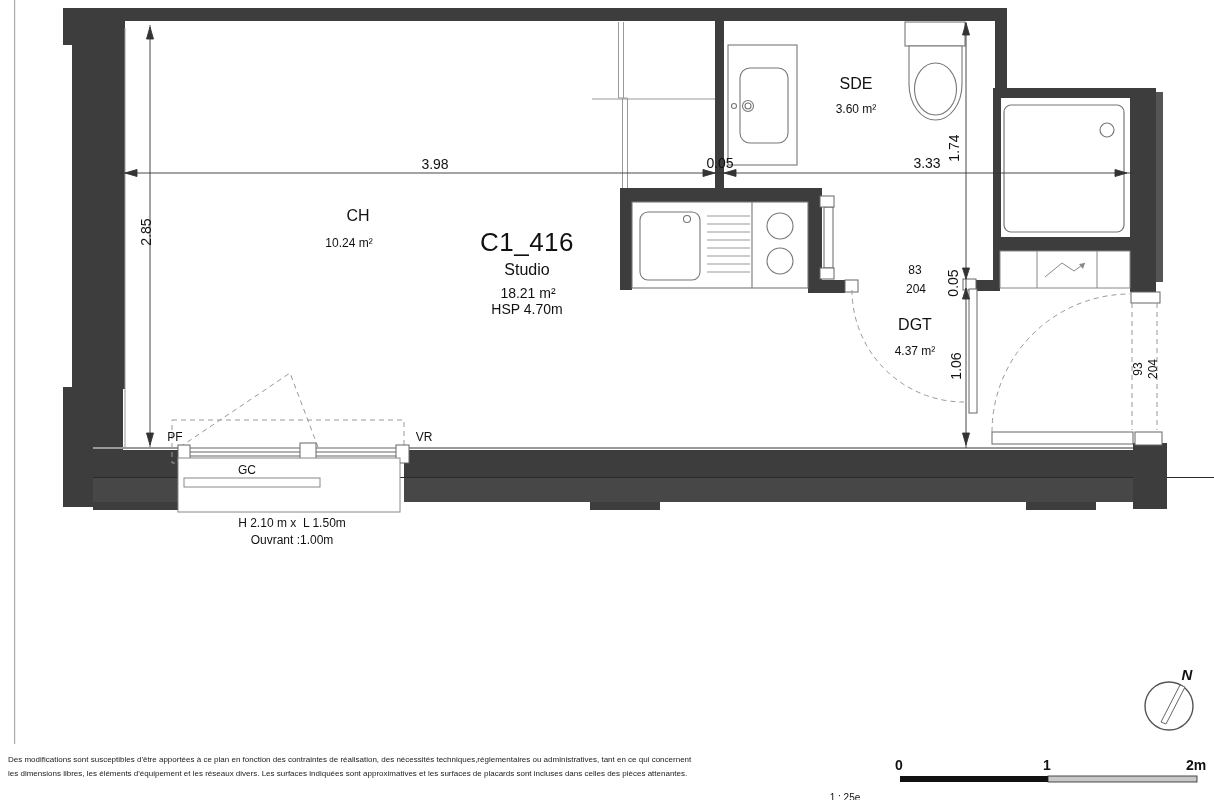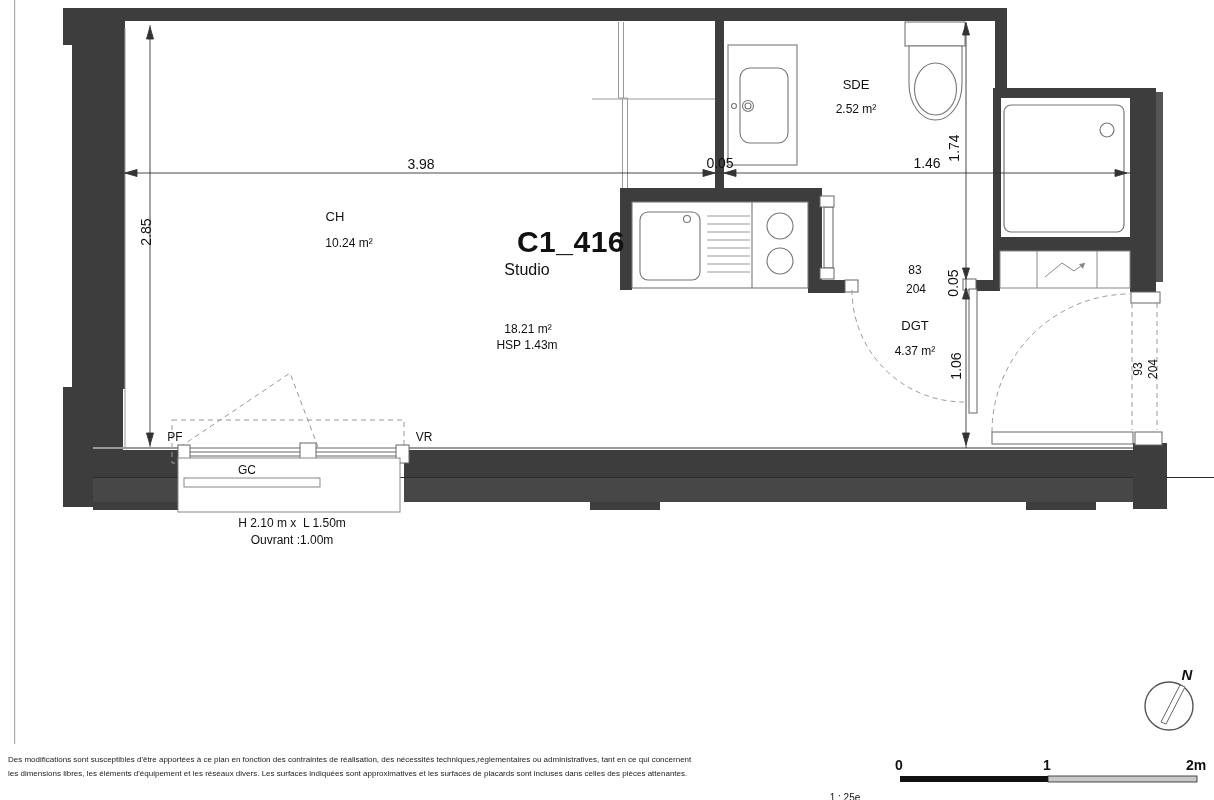--- a/index.html
+++ b/index.html
@@ -3,24 +3,24 @@
 <meta charset="utf-8">
 <style>
   html,body{margin:0;padding:0;background:#fff;}
   #page{position:relative;width:1214px;height:800px;background:#fff;overflow:hidden;
         font-family:"Liberation Sans","DejaVu Sans",sans-serif;color:#111;}
   #plan-svg{position:absolute;left:0;top:0;}
   .lbl{position:absolute;white-space:pre;transform:translate(-50%,-50%);color:#111;line-height:1;}
   .rot{transform:translate(-50%,-50%) rotate(-90deg);}
   .dim{font-size:14px;}
   .small{font-size:12px;}
-  .room{font-size:13px;}
-  .title{font-size:30px;font-weight:bold;letter-spacing:.5px;margin-left:44px;}
+  .room{font-size:16px;}
+  .title{font-size:26px;font-weight:normal;letter-spacing:.5px;}
   .subtitle{font-size:16px;}
-  .meta{font-size:12px;margin-top:36px;}
+  .meta{font-size:14px;}
   .scalenum{font-size:14px;font-weight:600;}
   .ratio{font-size:10px;margin-top:24px;}
   .north{font-size:15px;font-weight:bold;font-style:italic;}
   #disclaimer{position:absolute;left:8px;top:753px;width:800px;font-size:8px;line-height:13.5px;color:#222;}
 </style>
 </head>
 <body>
 
 <div id="page">
 
@@ -170,39 +170,39 @@
       <rect x="900" y="776" width="148" height="6" fill="#111"></rect>
       <rect x="1048" y="776" width="149" height="6" fill="#c8c8c8" stroke="#222" stroke-width="0.8"></rect>
     </g>
 
     <g>
       <circle cx="1169" cy="706" r="24" fill="none" stroke="#555" stroke-width="1.4"></circle>
       <polygon points="1161,722 1166,724 1185,687 1180,685" fill="#fff" stroke="#555" stroke-width="0.9"></polygon>
     </g>
   </svg>
 
-  <div class="lbl dim" style="left:421px;top:164px">3.98</div>
+  <div class="lbl dim" style="left:435px;top:164px">3.98</div>
   <div class="lbl dim" style="left:720px;top:163px">0.05</div>
-  <div class="lbl dim" style="left:927px;top:163px">1.46</div>
+  <div class="lbl dim" style="left:927px;top:163px">3.33</div>
   <div class="lbl dim rot" style="left:954px;top:148px">1.74</div>
   <div class="lbl dim rot" style="left:146px;top:232px">2.85</div>
   <div class="lbl dim rot" style="left:953px;top:283px">0.05</div>
   <div class="lbl dim rot" style="left:956px;top:366px">1.06</div>
 
-  <div class="lbl room" style="left:335px;top:216px">CH</div>
+  <div class="lbl room" style="left:358px;top:216px">CH</div>
   <div class="lbl small" style="left:349px;top:243px">10.24 m²</div>
   <div class="lbl room" style="left:856px;top:84px">SDE</div>
-  <div class="lbl small" style="left:856px;top:109px">2.52 m²</div>
+  <div class="lbl small" style="left:856px;top:109px">3.60 m²</div>
   <div class="lbl room" style="left:915px;top:325px">DGT</div>
   <div class="lbl small" style="left:915px;top:351px">4.37 m²</div>
 
   <div class="lbl title" style="left:527px;top:242px">C1_416</div>
   <div class="lbl subtitle" style="left:527px;top:270px">Studio</div>
   <div class="lbl meta" style="left:528px;top:293px">18.21 m²</div>
-  <div class="lbl meta" style="left:527px;top:309px">HSP 1.43m</div>
+  <div class="lbl meta" style="left:527px;top:309px">HSP 4.70m</div>
 
   <div class="lbl small" style="left:915px;top:270px">83</div>
   <div class="lbl small" style="left:916px;top:289px">204</div>
   <div class="lbl small rot" style="left:1138px;top:369px">93</div>
   <div class="lbl small rot" style="left:1153px;top:369px">204</div>
 
   <div class="lbl small" style="left:175px;top:437px">PF</div>
   <div class="lbl small" style="left:424px;top:437px">VR</div>
   <div class="lbl small" style="left:247px;top:470px">GC</div>
   <div class="lbl small" style="left:292px;top:523px">H 2.10 m x  L 1.50m</div>

